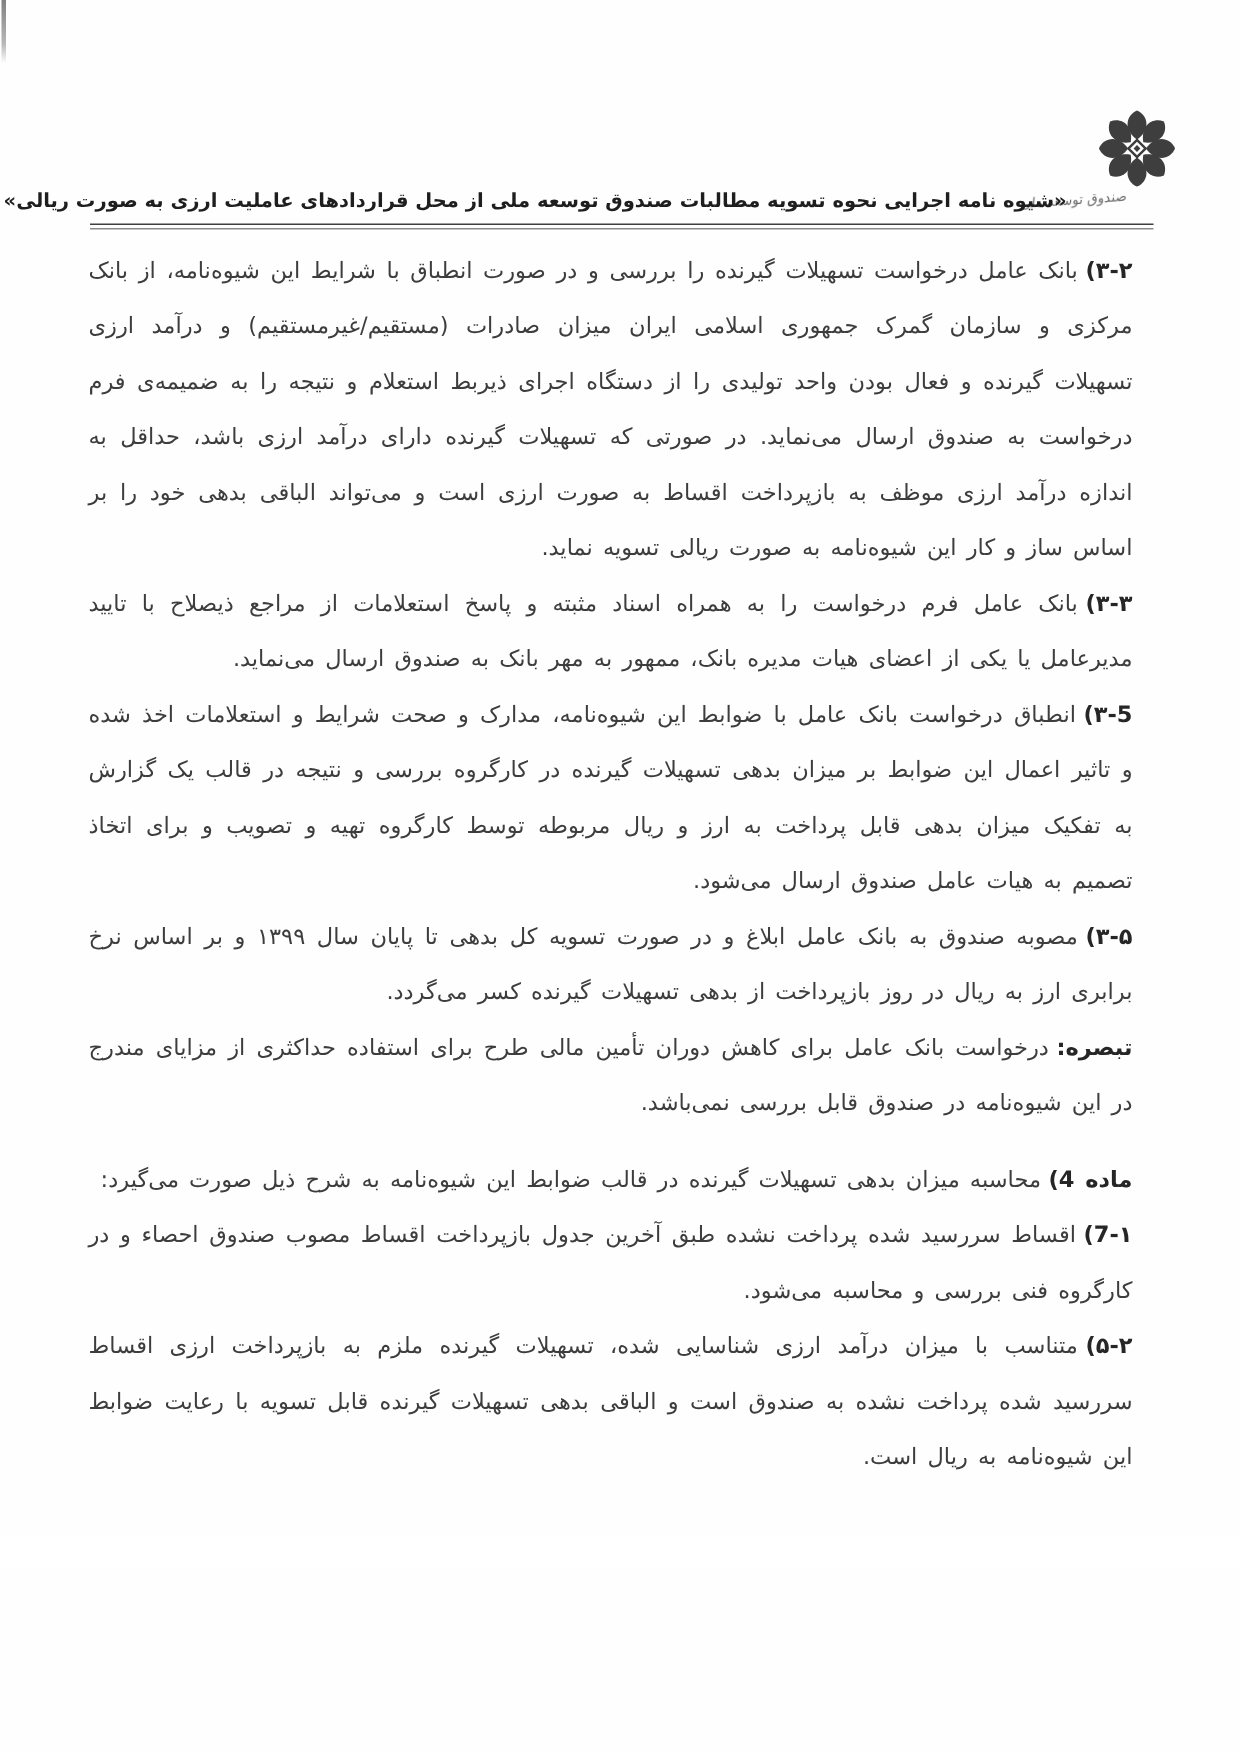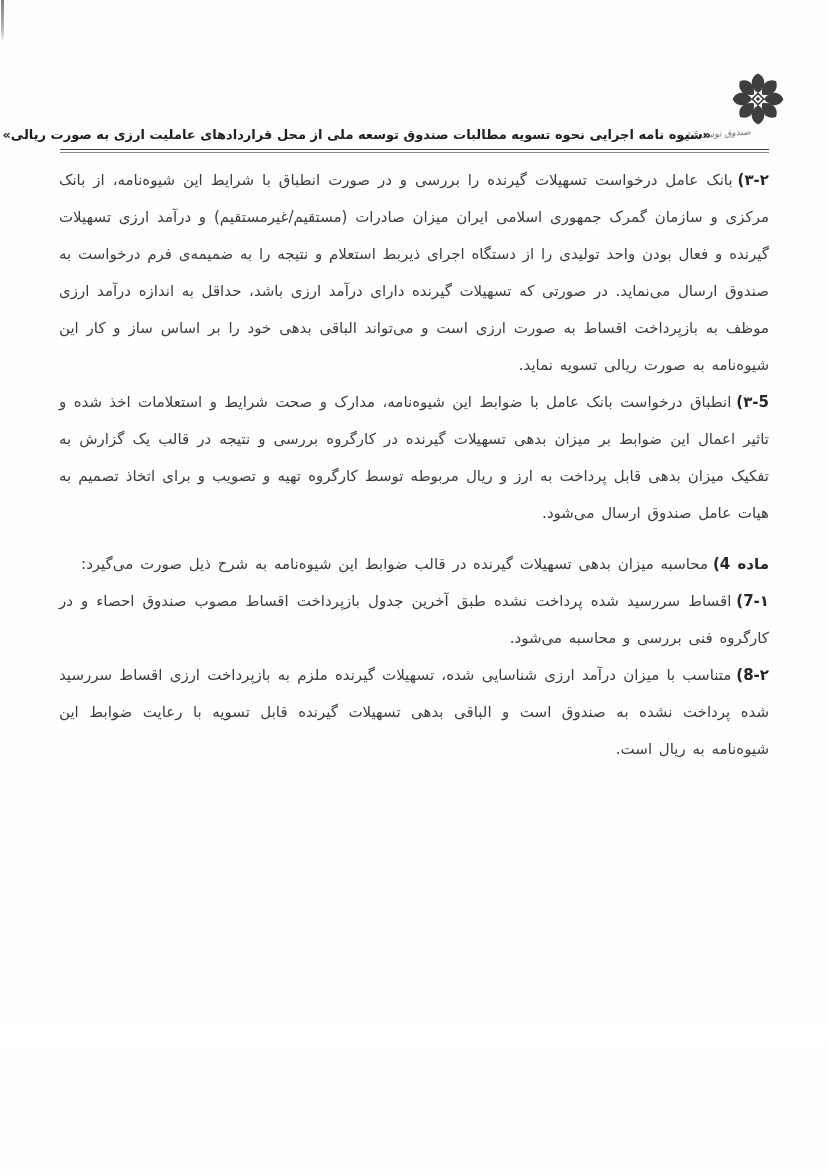--- a/index.html
+++ b/index.html
@@ -33,21 +33,21 @@
     font-size:13px;font-weight:bold;color:#1e1e1e;
     white-space:nowrap;letter-spacing:-0.1px;
   }
   .title-rule{
     position:absolute;top:149px;left:60px;right:58px;height:2px;
     border-top:1.6px solid #3f3f3f;
     border-bottom:1px solid #8a8a8a;
   }
   
   .doc-body{
-    position:absolute;top:162px;left:59px;right:58px;
+    position:absolute;top:162px;left:59px;right:72px;
     font-size:15px;line-height:37px;
     text-align:justify;text-justify:inter-word;
     word-spacing:2px;color:#3d3d3d;
   }
   .para{margin:0;}
   .para.gap{margin-top:14px;}
   .lead{font-weight:bold;color:#262626;margin-left:5px;letter-spacing:0;}
   
   .scan-fade{
     position:absolute;left:0;right:0;top:1003px;height:42px;
@@ -82,38 +82,47 @@
 
   <div class="doc-title">«شیوه نامه اجرایی نحوه تسویه مطالبات صندوق توسعه ملی از محل قراردادهای عاملیت ارزی به صورت ریالی»</div>
   <div class="title-rule"></div>
 
   <div class="doc-body">
 
     <p class="para">
       <strong class="lead">۳-۲)</strong><span>بانک عامل درخواست تسهیلات گیرنده را بررسی و در صورت انطباق با شرایط این شیوه‌نامه، از بانک مرکزی و سازمان گمرک جمهوری اسلامی ایران میزان صادرات (مستقیم/غیرمستقیم) و درآمد ارزی تسهیلات گیرنده و فعال بودن واحد تولیدی را از دستگاه اجرای ذیربط استعلام و نتیجه را به ضمیمه‌ی فرم درخواست به صندوق ارسال می‌نماید. در صورتی که تسهیلات گیرنده دارای درآمد ارزی باشد، حداقل به اندازه درآمد ارزی موظف به بازپرداخت اقساط به صورت ارزی است و می‌تواند الباقی بدهی خود را بر اساس ساز و کار این شیوه‌نامه به صورت ریالی تسویه نماید.</span>
     </p>
 
+    <p class="para">
+      <strong class="lead">۳-۳)</strong><span>بانک عامل فرم درخواست را به همراه اسناد مثبته و پاسخ استعلامات از مراجع ذیصلاح با تایید مدیرعامل یا یکی از اعضای هیات مدیره بانک، ممهور به مهر بانک به صندوق ارسال می‌نماید.</span>
+    </p>
 
     <p class="para">
       <strong class="lead">۳-5)</strong><span>انطباق درخواست بانک عامل با ضوابط این شیوه‌نامه، مدارک و صحت شرایط و استعلامات اخذ شده و تاثیر اعمال این ضوابط بر میزان بدهی تسهیلات گیرنده در کارگروه بررسی و نتیجه در قالب یک گزارش به تفکیک میزان بدهی قابل پرداخت به ارز و ریال مربوطه توسط کارگروه تهیه و تصویب و برای اتخاذ تصمیم به هیات عامل صندوق ارسال می‌شود.</span>
     </p>
 
 
+    <p class="para">
+      <strong class="lead">۳-۵)</strong><span>مصوبه صندوق به بانک عامل ابلاغ و در صورت تسویه کل بدهی تا پایان سال ۱۳۹۹ و بر اساس نرخ برابری ارز به ریال در روز بازپرداخت از بدهی تسهیلات گیرنده کسر می‌گردد.</span>
+    </p>
 
 
+    <p class="para">
+      <strong class="lead">تبصره:</strong><span>درخواست بانک عامل برای کاهش دوران تأمین مالی طرح برای استفاده حداکثری از مزایای مندرج در این شیوه‌نامه در صندوق قابل بررسی نمی‌باشد.</span>
+    </p>
 
     <p class="para gap">
       <strong class="lead">ماده 4)</strong><span>محاسبه میزان بدهی تسهیلات گیرنده در قالب ضوابط این شیوه‌نامه به شرح ذیل صورت می‌گیرد:</span>
     </p>
 
     <p class="para">
       <strong class="lead">7-۱)</strong><span>اقساط سررسید شده پرداخت نشده طبق آخرین جدول بازپرداخت اقساط مصوب صندوق احصاء و در کارگروه فنی بررسی و محاسبه می‌شود.</span>
     </p>
 
     <p class="para">
-      <strong class="lead">8-۲)</strong><span>متناسب با میزان درآمد ارزی شناسایی شده، تسهیلات گیرنده ملزم به بازپرداخت ارزی اقساط سررسید شده پرداخت نشده به صندوق است و الباقی بدهی تسهیلات گیرنده قابل تسویه با رعایت ضوابط این شیوه‌نامه به ریال است.</span>
+      <strong class="lead">۵-۲)</strong><span>متناسب با میزان درآمد ارزی شناسایی شده، تسهیلات گیرنده ملزم به بازپرداخت ارزی اقساط سررسید شده پرداخت نشده به صندوق است و الباقی بدهی تسهیلات گیرنده قابل تسویه با رعایت ضوابط این شیوه‌نامه به ریال است.</span>
     </p>
 
   </div>
 
   <div class="scan-fade"></div>
 
 </div>
 
 </body></html>

